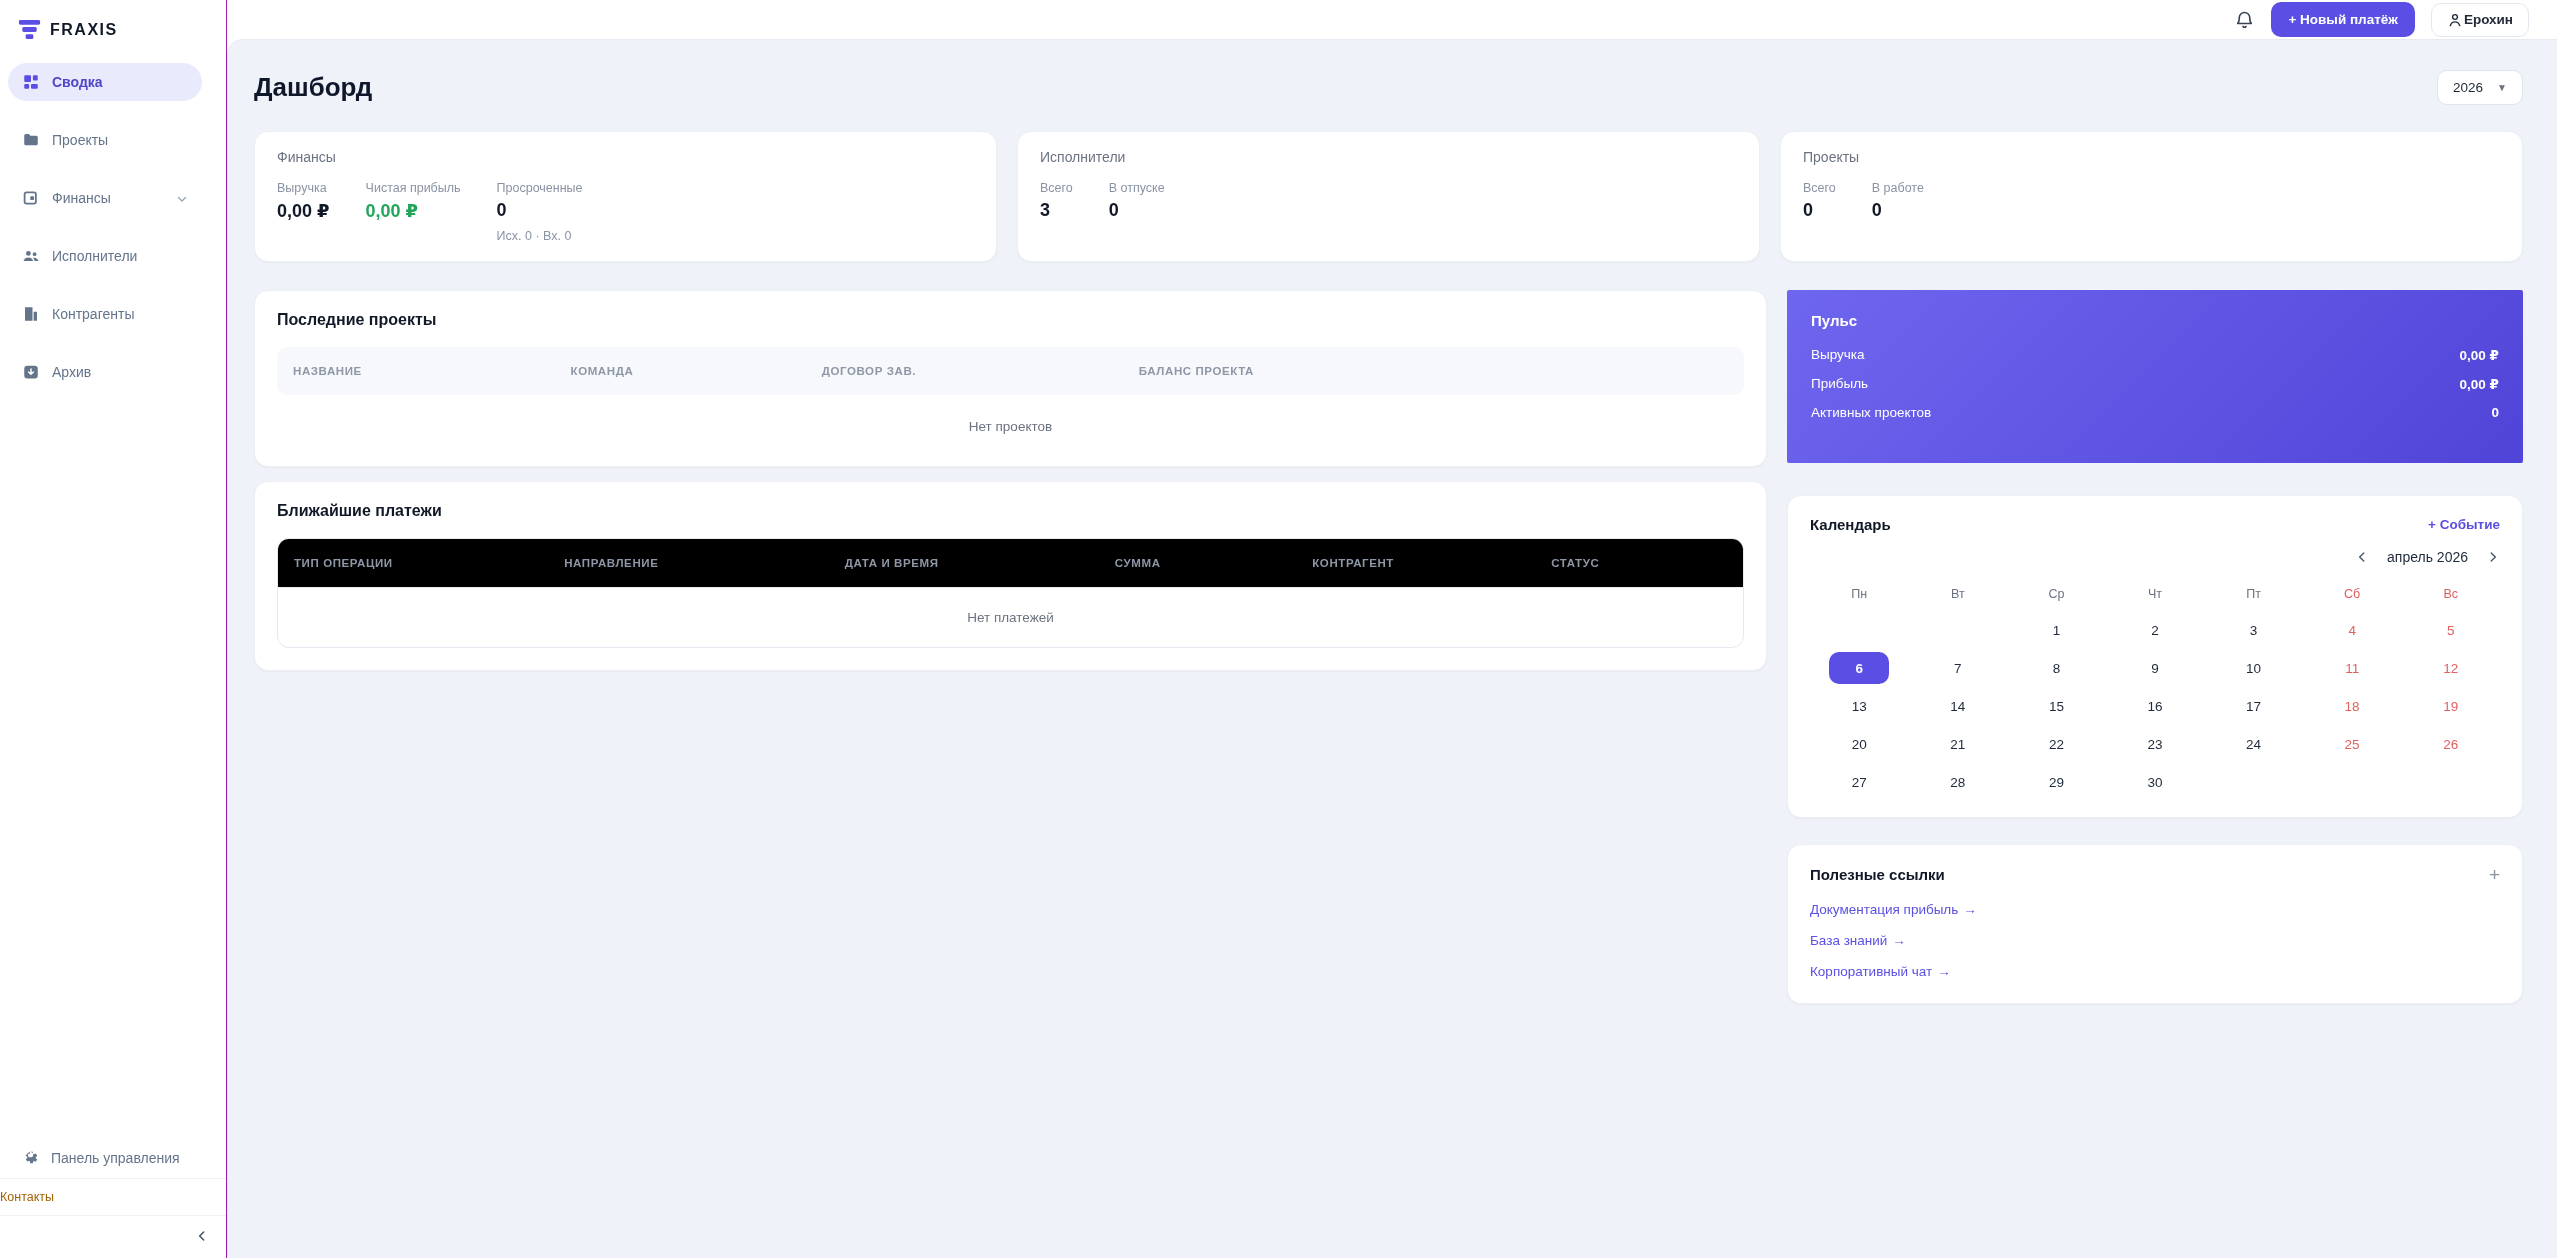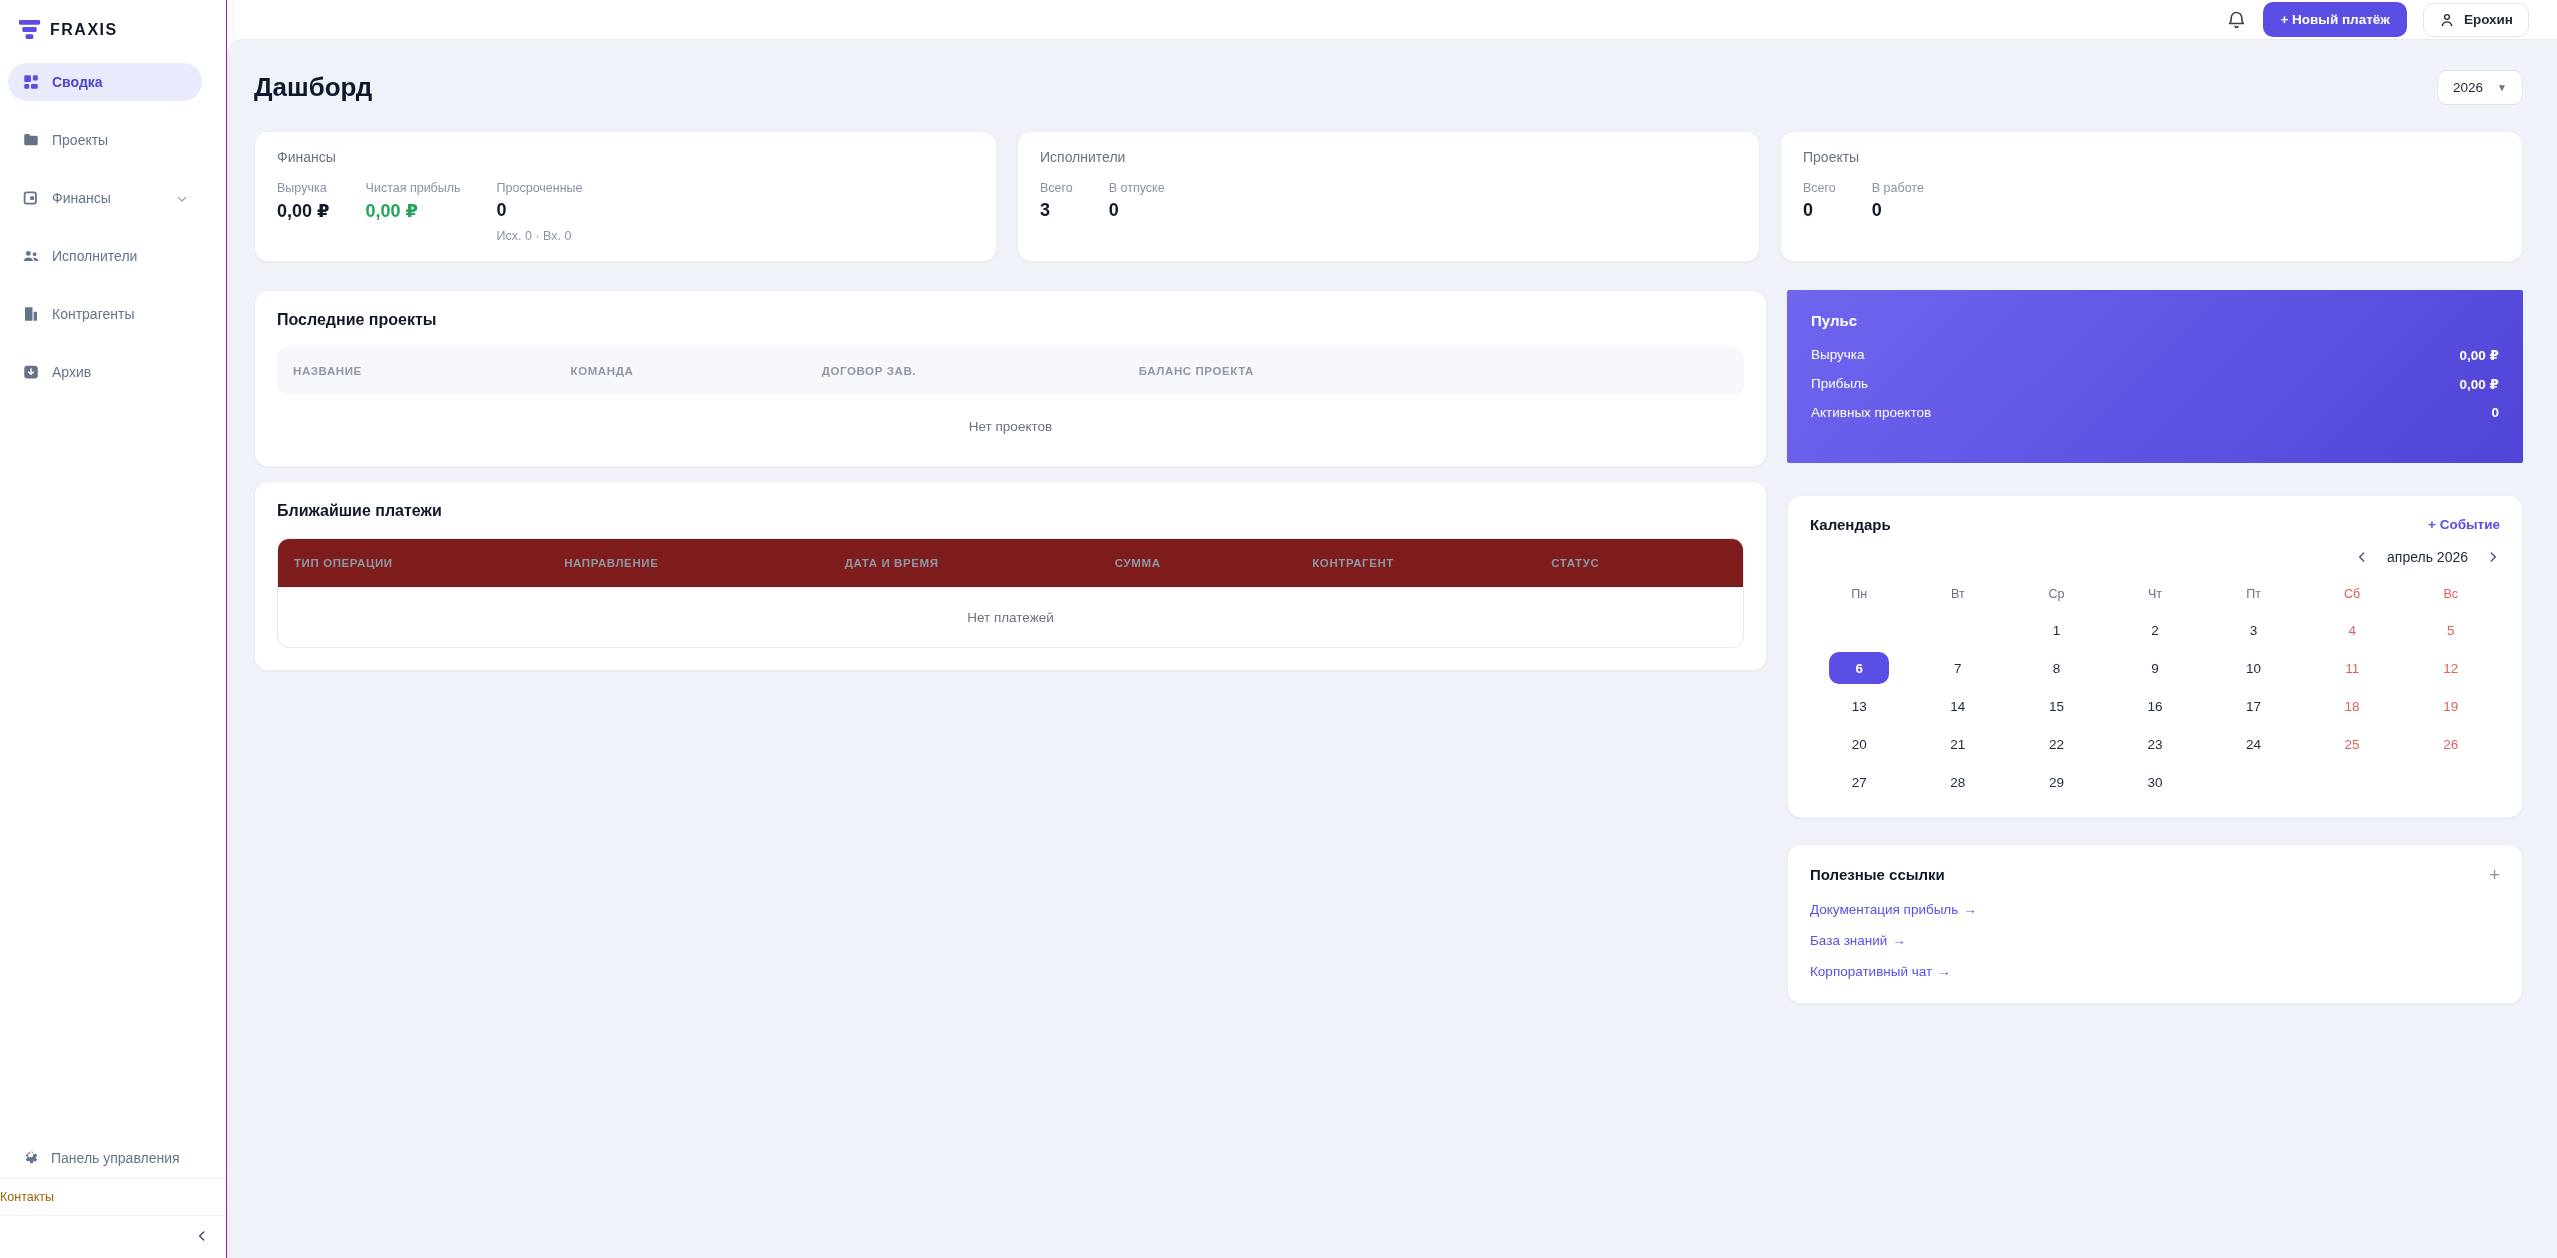--- a/index.html
+++ b/index.html
@@ -34,21 +34,21 @@
   .collapse-btn { width:16px; height:16px; color:#475569; cursor:pointer; }
 
   
   .main { flex:1; display:flex; flex-direction:column; min-width:0; }
   .topbar { height:39px; background:#fff; display:flex; align-items:center;
             justify-content:flex-end; gap:16px; padding-right:28px; }
   .bell { width:21px; height:21px; color:#374151; cursor:pointer; }
   .btn-primary { background:#5a4ee4; color:#fff; border:none; border-radius:10px;
                  font-size:13.5px; font-weight:700; padding:10px 17px; cursor:pointer;
                  font-family:inherit; }
-  .user-chip { display:flex; align-items:center; gap:9px; border:1px solid #e3e8ef;
+  .user-chip { display:flex; align-items:center; gap:1px; border:1px solid #e3e8ef;
                border-radius:10px; padding:8px 15px; background:#fff; cursor:pointer; }
   .user-chip .uicon { width:16px; height:16px; color:#1f2937; display:flex; }
   .user-chip .uname { font-size:13.5px; font-weight:700; color:#1f2937; }
 
   .content-wrap { flex:1; background:#eff2f8; border-top-left-radius:16px;
                   border-top:1px solid #e7ebf1; border-left:1px solid #e7ebf1;
                   padding:30px 34px 0 26px; overflow:hidden; }
 
   .title-row { display:flex; align-items:center; justify-content:space-between; }
   .page-title { font-size:26px; font-weight:800; color:#0f172a; }
@@ -77,21 +77,21 @@
   .panel { padding:20px 22px 22px 22px; }
   .panel-title { font-size:16px; font-weight:700; color:#111827; }
   .thead { display:grid; background:#f7f8fb; border-radius:10px; margin-top:18px; }
   .thead.five { grid-template-columns:1.05fr .95fr 1.2fr 1.25fr 1.1fr; }
   .th { font-size:11.5px; font-weight:700; letter-spacing:.6px; color:#8e97a6;
         text-transform:uppercase; padding:18px 0 18px 16px; }
   .empty-row { text-align:center; font-size:13.5px; color:#6b7380; padding:24px 0 10px 0; }
 
   .tbl-box { border:1px solid #e6eaf0; border-radius:12px; margin-top:18px; overflow:hidden; }
   .tbl-box .thead2 { display:grid; grid-template-columns:1.3fr 1.35fr 1.3fr .95fr 1.15fr 1fr;
-                     background:#7f1d1d; border-bottom:1px solid #e9edf2; }
+                     background:#000000; border-bottom:1px solid #e9edf2; }
   .tbl-box .empty-row { padding:22px 0; border-bottom:0; }
 
   
   .pulse { background:linear-gradient(135deg,#6f66ef 0%,#5044d8 100%);
            border-radius:2px; padding:22px 24px 26px 24px; color:#fff; min-height:173px; }
   .pulse-title { font-size:15px; font-weight:800; }
   .pulse-rows { margin-top:18px; display:flex; flex-direction:column; gap:13px; }
   .pulse-row { display:flex; justify-content:space-between; font-size:13.5px; }
   .pulse-row .pv { font-weight:800; }
 

